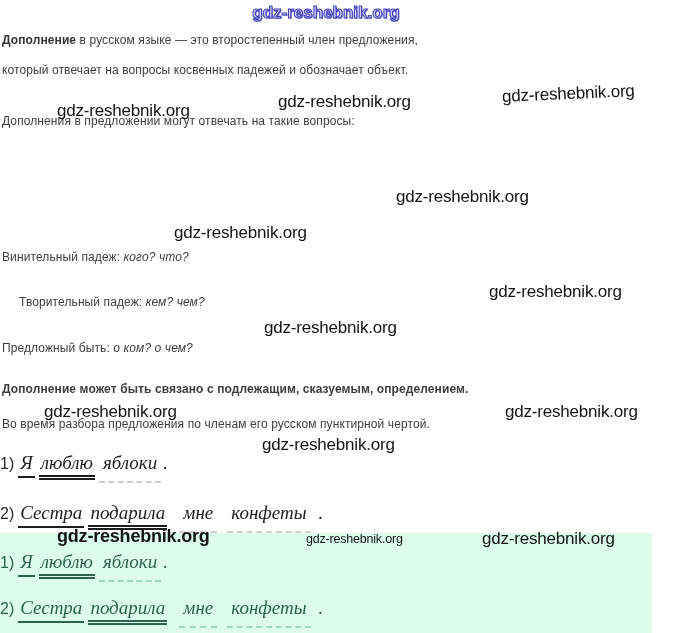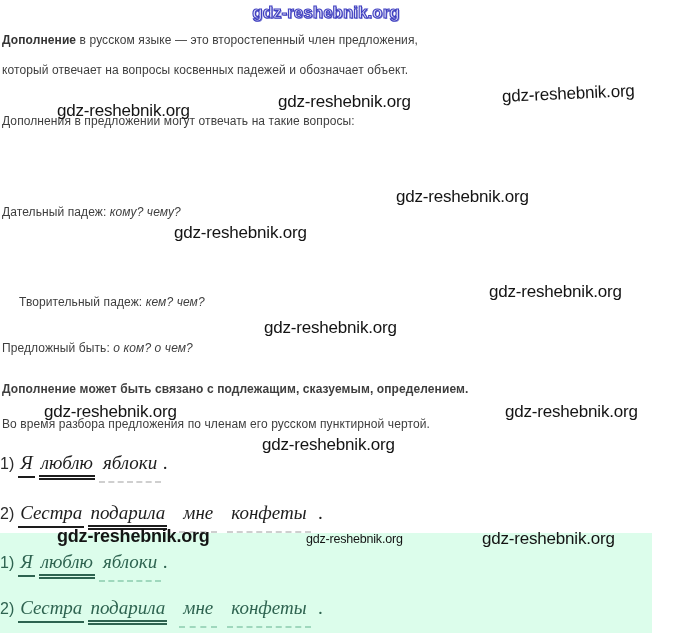--- a/index.html
+++ b/index.html
@@ -95,24 +95,24 @@
 
   <div class="abs wm wm-tilt" style="left:502px; top:84px;">gdz-reshebnik.org</div>
   <div class="abs wm" style="left:278px; top:92px;">gdz-reshebnik.org</div>
   <div class="abs wm" style="left:57px; top:101px;">gdz-reshebnik.org</div>
 
   <div class="abs body-line" style="top:114px;">Дополнения в предложении могут отвечать на такие вопросы:</div>
 
 
   <div class="abs wm" style="left:396px; top:187px;">gdz-reshebnik.org</div>
 
-  <div class="abs body-line" style="top:205px;"><span>Дательный падеж: </span><span class="case-q">кому? чему?</span></div>
 
   <div class="abs wm" style="left:174px; top:223px;">gdz-reshebnik.org</div>
 
+  <div class="abs body-line" style="top:250px;"><span>Винительный падеж: </span><span class="case-q">кого? что?</span></div>
 
   <div class="abs wm" style="left:489px; top:282px;">gdz-reshebnik.org</div>
 
   <div class="abs body-line" style="top:295px;margin-left:17px;"><span>Творительный падеж: </span><span class="case-q">кем? чем?</span></div>
 
   <div class="abs wm" style="left:264px; top:318px;">gdz-reshebnik.org</div>
 
   <div class="abs body-line" style="top:341px;"><span>Предложный быть: </span><span class="case-q">о ком? о чем?</span></div>
 
   <div class="abs body-line" style="top:382px;font-weight:bold;">Дополнение может быть связано с подлежащим, сказуемым, определением.</div>

